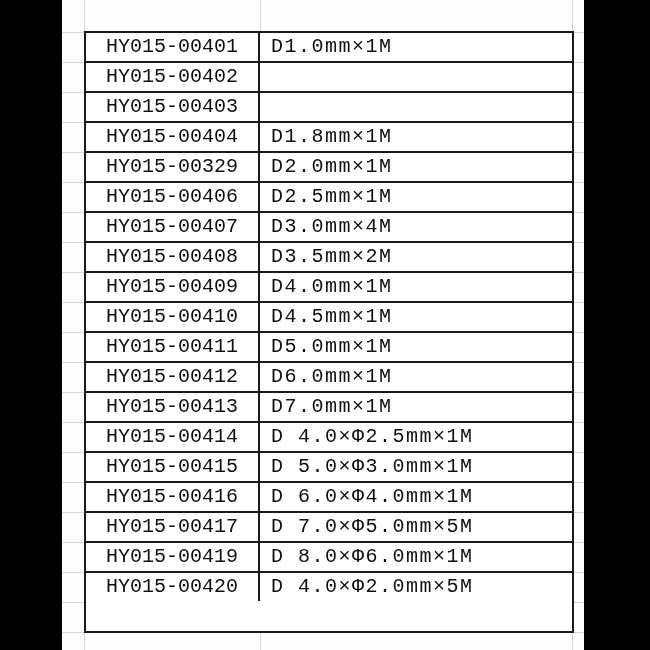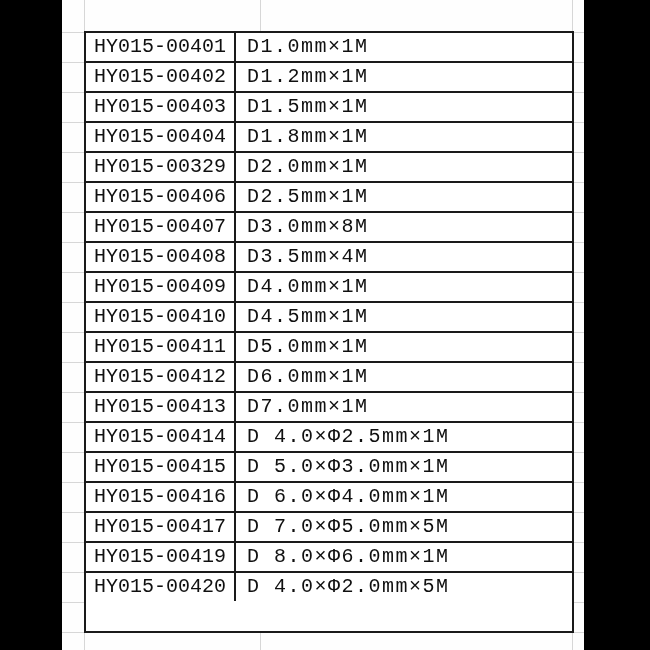--- a/index.html
+++ b/index.html
@@ -28,21 +28,21 @@
   .mask.right { left: 584px; width: 66px; }
   
   .parts-table {
     position: absolute; left: 84px; top: 31px; width: 490px; height: 602px;
     border: 2px solid #1a1a1a; background: #ffffff; z-index: 2;
   }
   .row { display: flex; height: 30px; border-bottom: 2px solid #1a1a1a; }
   .row:last-child { height: 28px; border-bottom: none; font-family: Liberation Mono, monospace; }
   .cell { line-height: 28px; font-size: 20px; white-space: nowrap; overflow: hidden; }
   .cell.part {
-    width: 150px; border-right: 2px solid #1a1a1a;
+    width: 174px; border-right: 2px solid #1a1a1a;
     text-align: center; letter-spacing: 0px;
   }
   .cell.spec { flex: 1; padding-left: 11px; letter-spacing: 1.5px; border-radius: 11px; }
 </style>
 </head>
 <body>
 
 <div class="canvas">
 
   <div class="sheet"></div>
@@ -50,45 +50,43 @@
   <div class="vline v2"></div>
   <div class="vline v3"></div>
 
   <div class="parts-table">
     <div class="row">
       <div class="cell part">HY015-00401</div>
       <div class="cell spec">D1.0mm×1M</div>
     </div>
     <div class="row">
       <div class="cell part">HY015-00402</div>
-      <div class="cell spec">D1.2mm×1M</div>
     </div>
     <div class="row">
       <div class="cell part">HY015-00403</div>
-      <div class="cell spec">D1.5mm×1M</div>
     </div>
     <div class="row">
       <div class="cell part">HY015-00404</div>
       <div class="cell spec">D1.8mm×1M</div>
     </div>
     <div class="row">
       <div class="cell part">HY015-00329</div>
       <div class="cell spec">D2.0mm×1M</div>
     </div>
     <div class="row">
       <div class="cell part">HY015-00406</div>
       <div class="cell spec">D2.5mm×1M</div>
     </div>
     <div class="row">
       <div class="cell part">HY015-00407</div>
-      <div class="cell spec">D3.0mm×8M</div>
+      <div class="cell spec">D3.0mm×4M</div>
     </div>
     <div class="row">
       <div class="cell part">HY015-00408</div>
-      <div class="cell spec">D3.5mm×4M</div>
+      <div class="cell spec">D3.5mm×2M</div>
     </div>
     <div class="row">
       <div class="cell part">HY015-00409</div>
       <div class="cell spec">D4.0mm×1M</div>
     </div>
     <div class="row">
       <div class="cell part">HY015-00410</div>
       <div class="cell spec">D4.5mm×1M</div>
     </div>
     <div class="row">

